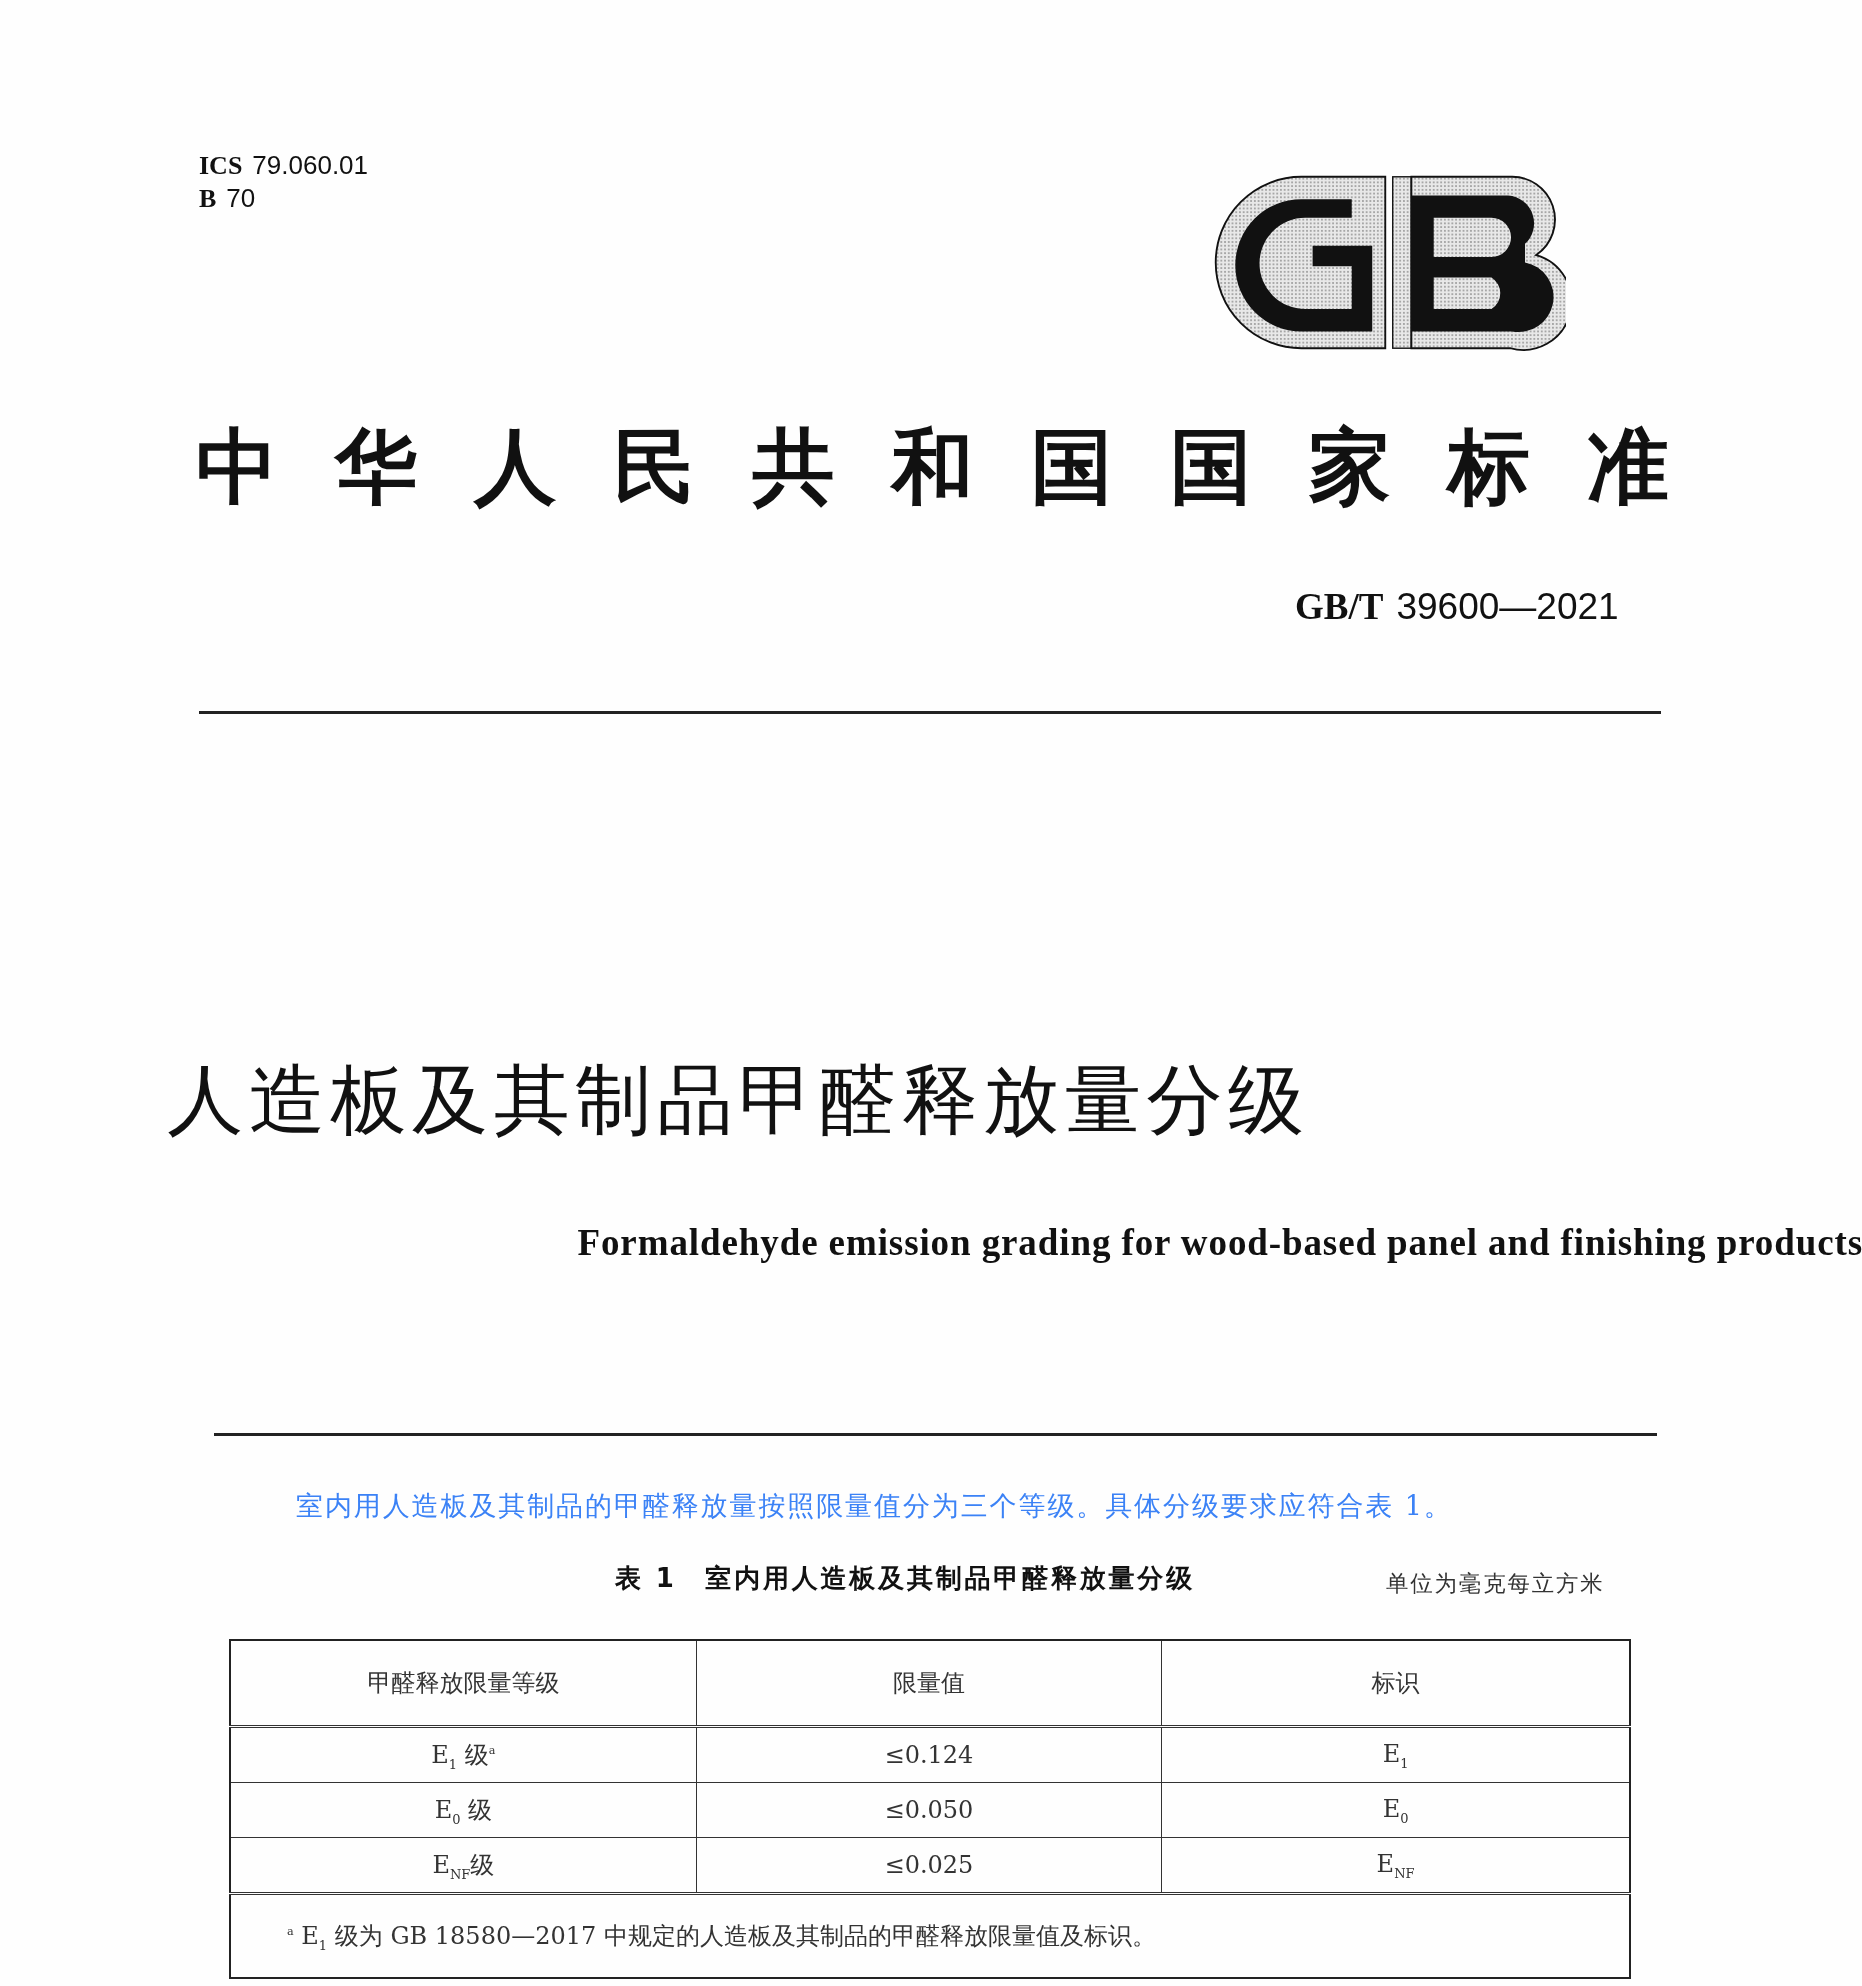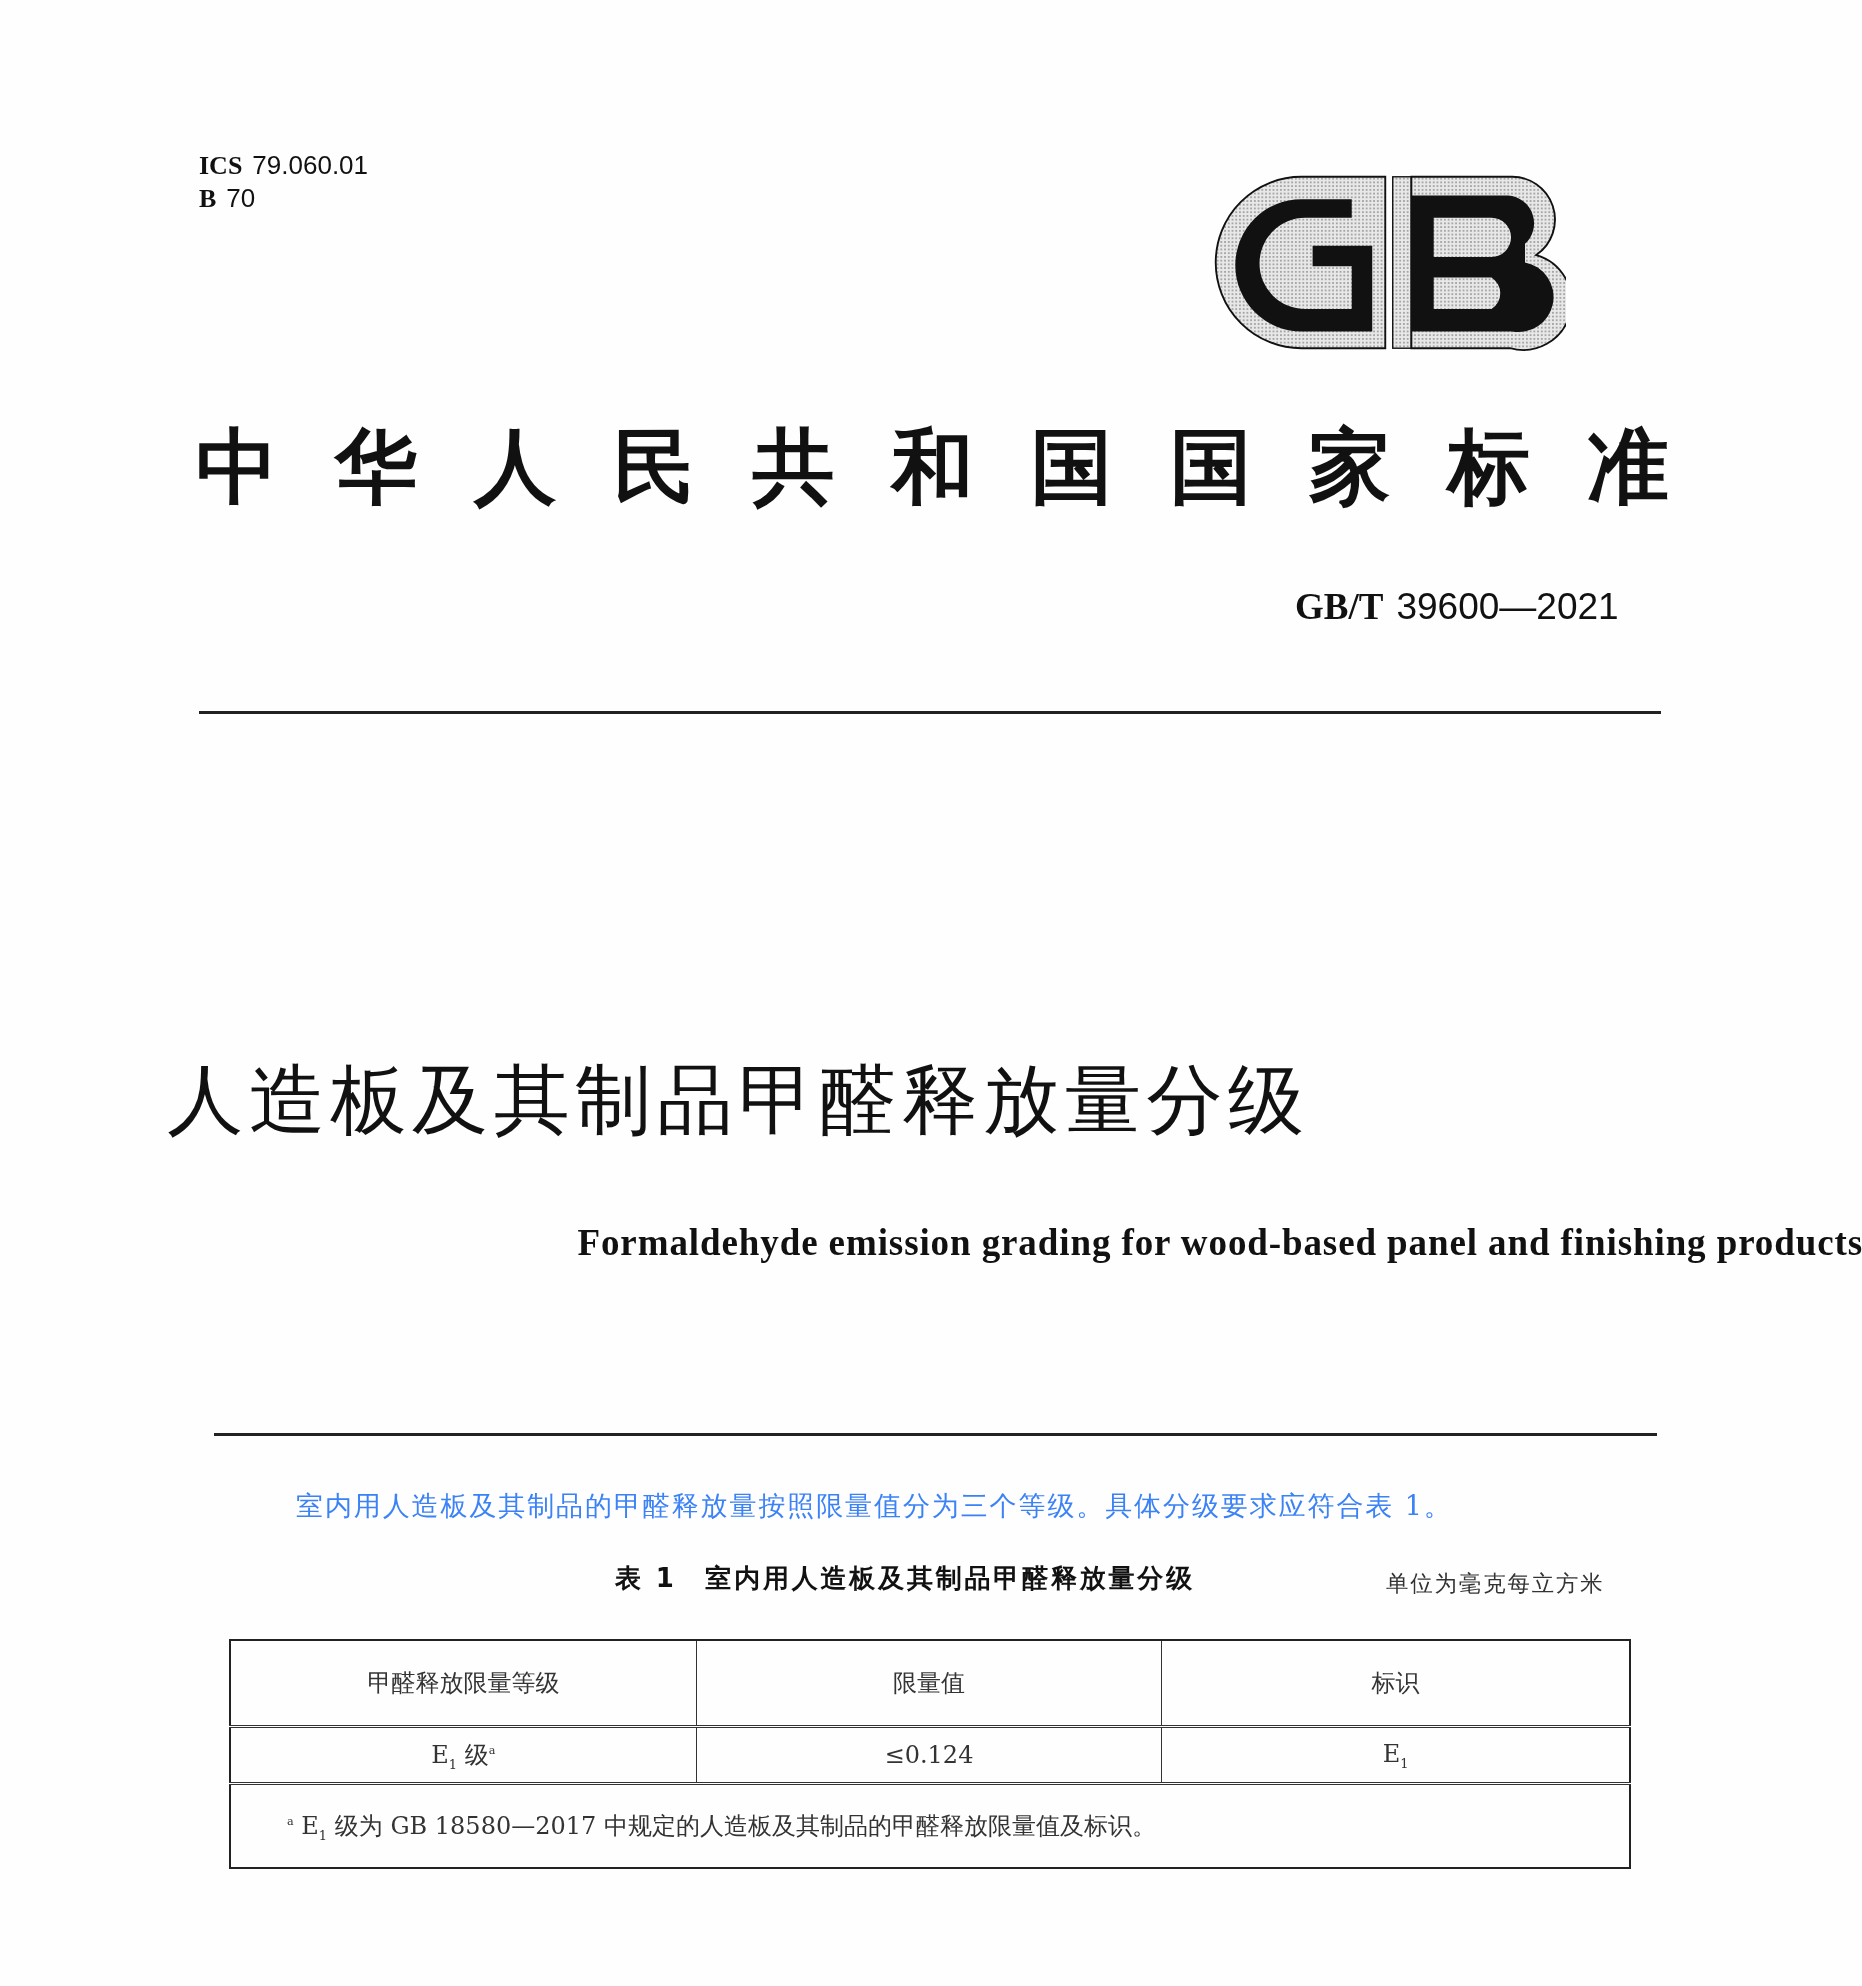--- a/index.html
+++ b/index.html
@@ -95,20 +95,30 @@
       <th>限量值</th>
       <th>标识</th>
     </tr>
   </thead>
   <tbody>
     <tr class="data">
       <td><span>E</span><sub>1</sub><span> 级</span><sup>a</sup></td>
       <td>≤0.124</td>
       <td><span>E</span><sub>1</sub></td>
     </tr>
+    <tr class="data">
+      <td><span>E</span><sub>0</sub><span> 级</span></td>
+      <td>≤0.050</td>
+      <td><span>E</span><sub>0</sub></td>
+    </tr>
+    <tr class="data">
+      <td><span>E</span><sub>NF</sub><span>级</span></td>
+      <td>≤0.025</td>
+      <td><span>E</span><sub>NF</sub></td>
+    </tr>
   </tbody>
   <tfoot>
     <tr>
       <td colspan="3"><sup>a</sup> <span>E</span><sub>1</sub><span> 级为 GB 18580—2017 中规定的人造板及其制品的甲醛释放限量值及标识。</span></td>
     </tr>
   </tfoot>
 </table>
 
 
 </body></html>

